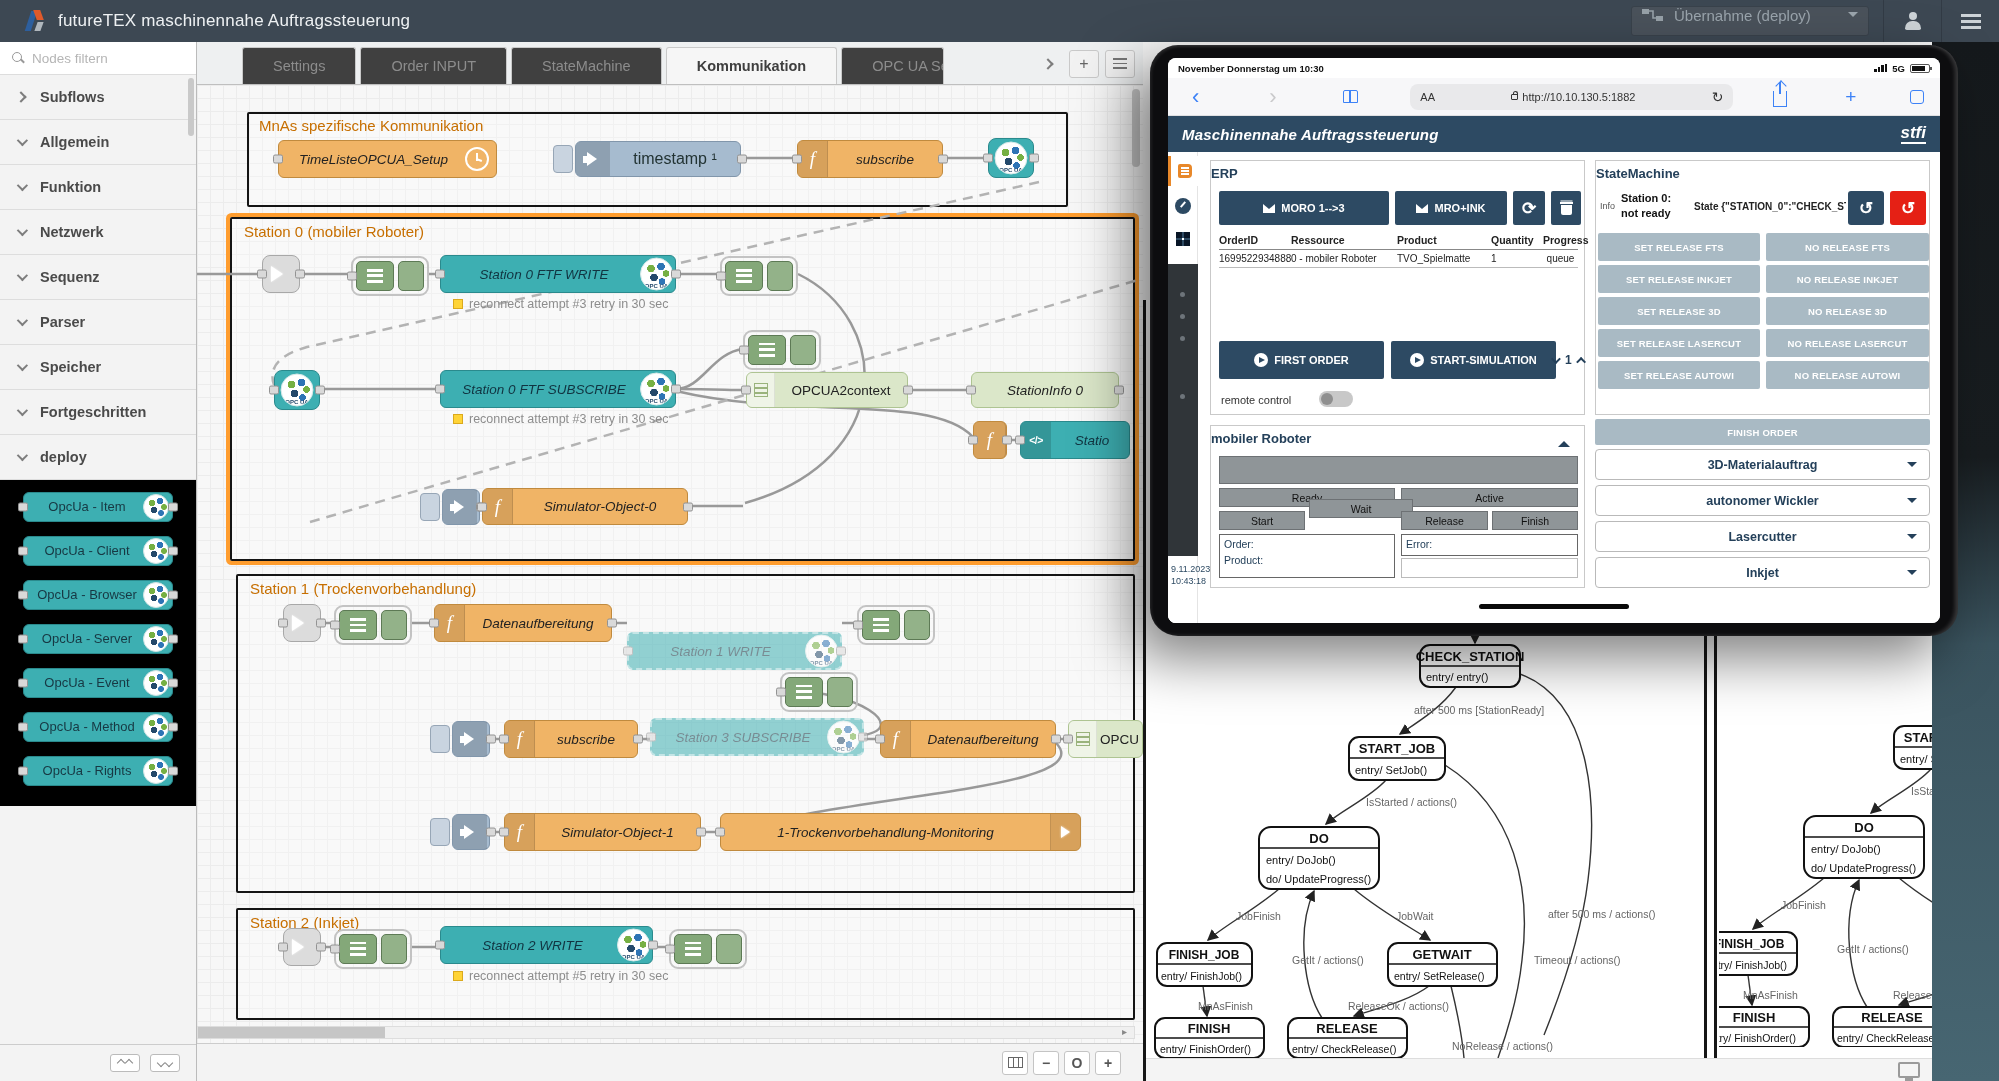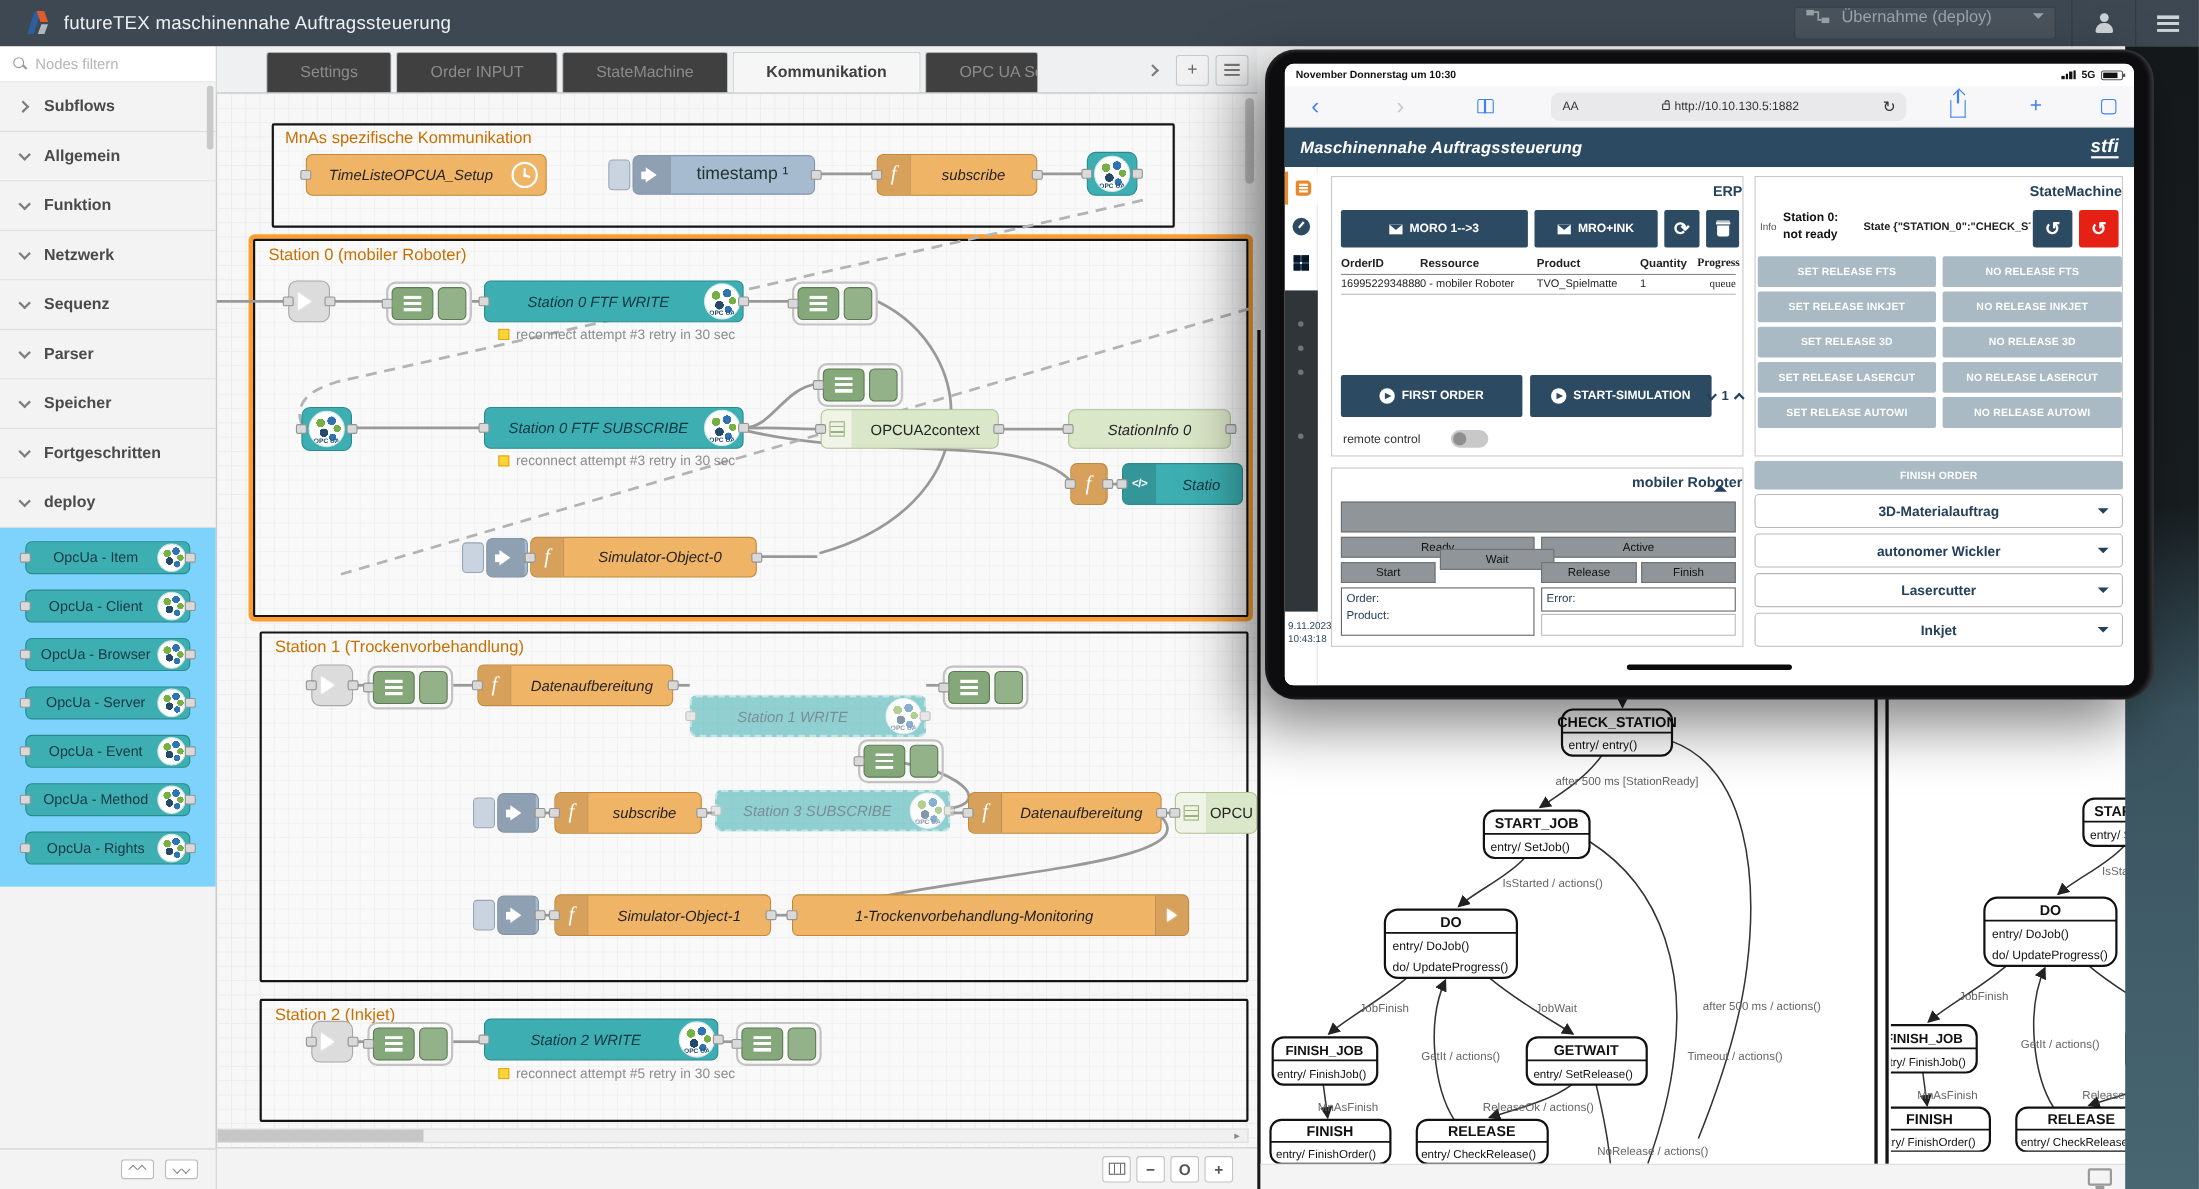--- a/index.html
+++ b/index.html
@@ -31,21 +31,21 @@
   .palette{position:absolute;left:0;top:42px;width:197px;height:1039px;background:#f3f3f3;border-right:1px solid #bbb;z-index:2;}
   .psearch{height:33px;background:#fff;border-bottom:1px solid #ddd;display:flex;align-items:center;gap:8px;padding:0 12px;color:#b5b5b5;font-size:13.5px;}
   .mag{position:relative;width:12px;height:12px;flex:0 0 auto;}
   .mag::before{content:"";position:absolute;left:0;top:0;width:8px;height:8px;border:1.6px solid #999;border-radius:50%;}
   .mag::after{content:"";position:absolute;left:8px;top:8px;width:5px;height:1.8px;background:#999;transform:rotate(45deg);}
   .pcat{height:45px;border-bottom:1px solid #ddd;display:flex;align-items:center;gap:15px;padding-left:17px;
         font-weight:bold;color:#4a4a4a;font-size:14.5px;background:#f3f3f3;}
   .chev{width:8px;height:8px;border-right:2px solid #7d7d7d;border-bottom:2px solid #7d7d7d;flex:0 0 auto;}
   .chev.down{transform:rotate(45deg) translateY(-2px);}
   .chev.right{transform:rotate(-45deg);}
-  .pnodes{padding:12px 0 6px 0;background:#7dd3fc;}
+  .pnodes{padding:12px 0 6px 0;background:#000000;}
   .pnode{position:relative;width:150px;margin:0 auto 14px auto;background:#3dafb2;border:1px solid #2a8a8d;border-radius:6px;
          color:#173843;font-size:13px;display:flex;align-items:center;justify-content:center;text-align:center;
          padding:4px 30px 4px 8px;min-height:30px;line-height:1.25;}
   .port{position:absolute;width:10px;height:9px;background:#d9d9d9;border:1px solid #939393;border-radius:2px;top:50%;transform:translateY(-50%);z-index:3;}
   .port.pl{left:-6px;} .port.pr{right:-6px;}
   .obadge{position:absolute;right:3px;top:50%;transform:translateY(-50%);width:26px;height:26px;border-radius:50%;background:#fff;
           border:1px solid #cfe4e4;overflow:hidden;}
   .obadge::before{content:"";position:absolute;inset:0;
      background:
       radial-gradient(circle 3.5px at 8px 8px,#76b043 95%,transparent),
@@ -195,34 +195,34 @@
   .gauge{position:absolute;left:7px;top:46px;width:16px;height:16px;border-radius:50%;background:#2d4a63;}
   .gauge::after{content:"";position:absolute;left:7px;top:3px;width:2px;height:7px;background:#fff;transform:rotate(40deg);}
   .gridic{position:absolute;left:8px;top:80px;width:14px;height:14px;
           background:linear-gradient(#2d4a63 0 6px,transparent 6px 8px,#2d4a63 8px 14px),
           linear-gradient(90deg,#2d4a63 0 6px,transparent 6px 8px,#2d4a63 8px 14px);
           background-blend-mode:multiply;}
   .raildark{position:absolute;left:0;top:112px;width:30px;height:292px;background:#303539;}
   .raildark i{position:absolute;left:12px;width:5px;height:5px;border-radius:50%;background:#6d747a;}
   .tstamp{position:absolute;left:3px;top:412px;width:40px;font-size:9px;color:#2d4a63;line-height:1.3;}
   .card{position:absolute;border:1px solid #c9c9c9;background:#fff;}
-  .ctitle{text-align:right;font-weight:bold;color:#24405a;font-size:13px;padding-top:5px;}
+  .ctitle{text-align:left;font-weight:bold;color:#24405a;font-size:13px;padding-top:5px;}
   .navybtn{position:absolute;background:#2d4a63;color:#fff;font-weight:bold;display:flex;align-items:center;justify-content:center;gap:6px;border-radius:2px;}
   .graybtn{position:absolute;background:#a9bac4;color:#fff;font-weight:bold;font-size:9.5px;display:flex;align-items:center;justify-content:center;border-radius:2px;letter-spacing:.2px;}
   .mailic{width:12px;height:9px;background:#fff;position:relative;display:inline-block;}
   .mailic::before{content:"";position:absolute;left:0;top:0;border-left:6px solid transparent;border-right:6px solid transparent;border-top:5px solid #2d4a63;}
   .trashic{width:11px;height:13px;position:relative;}
   .trashic::before{content:"";position:absolute;left:0;top:3px;width:11px;height:10px;background:#fff;border-radius:0 0 2px 2px;}
   .trashic::after{content:"";position:absolute;left:-1px;top:0;width:13px;height:2px;background:#fff;box-shadow:0 -2px 0 -0.5px #fff;}
   .playc{width:14px;height:14px;border-radius:50%;background:#fff;position:relative;flex:0 0 auto;}
   .playc::after{content:"";position:absolute;left:5px;top:3.5px;border-top:3.5px solid transparent;border-bottom:3.5px solid transparent;border-left:6px solid #2d4a63;}
   .ttable{position:absolute;left:8px;top:70px;width:359px;font-size:10px;color:#222;}
   .trow{display:flex;border-bottom:1px solid #bbb;padding:3px 0;}
   .trow.hd{font-weight:bold;font-size:10.5px;border-bottom:1px solid #888;}
-  .tc1{width:72px;} .tc2{width:106px;} .tc3{width:94px;} .tc4{width:52px;} .tc5{width:35px;text-align:right;font-family:Liberation Serif, serif;}
+  .tc1{width:72px;} .tc2{width:106px;} .tc3{width:94px;} .tc4{width:52px;} .tc5{width:35px;text-align:center;}
   .toggle{position:absolute;width:34px;height:16px;background:#c8c8c8;border-radius:8px;}
   .toggle::after{content:"";position:absolute;left:2px;top:2px;width:12px;height:12px;border-radius:50%;background:#8f8f8f;}
   .stepper{position:absolute;display:flex;align-items:center;gap:7px;color:#24405a;font-weight:bold;font-size:12px;}
   .schev{width:7px;height:7px;border-right:2px solid #24405a;border-bottom:2px solid #24405a;}
   .schev.dn{transform:rotate(45deg) translateY(-2px);}
   .schev.up{transform:rotate(225deg) translateY(-2px);}
   .undo{position:absolute;width:36px;height:34px;border-radius:3px;color:#fff;font-size:17px;display:flex;align-items:center;justify-content:center;font-weight:bold;}
   .smstate{position:absolute;font-size:10px;font-weight:bold;color:#222;overflow:hidden;white-space:nowrap;}
   .ddl{position:absolute;background:#fff;border:1px solid #b9b9b9;border-radius:4px;display:flex;align-items:center;justify-content:center;
        color:#24405a;font-weight:bold;font-size:12.5px;}

